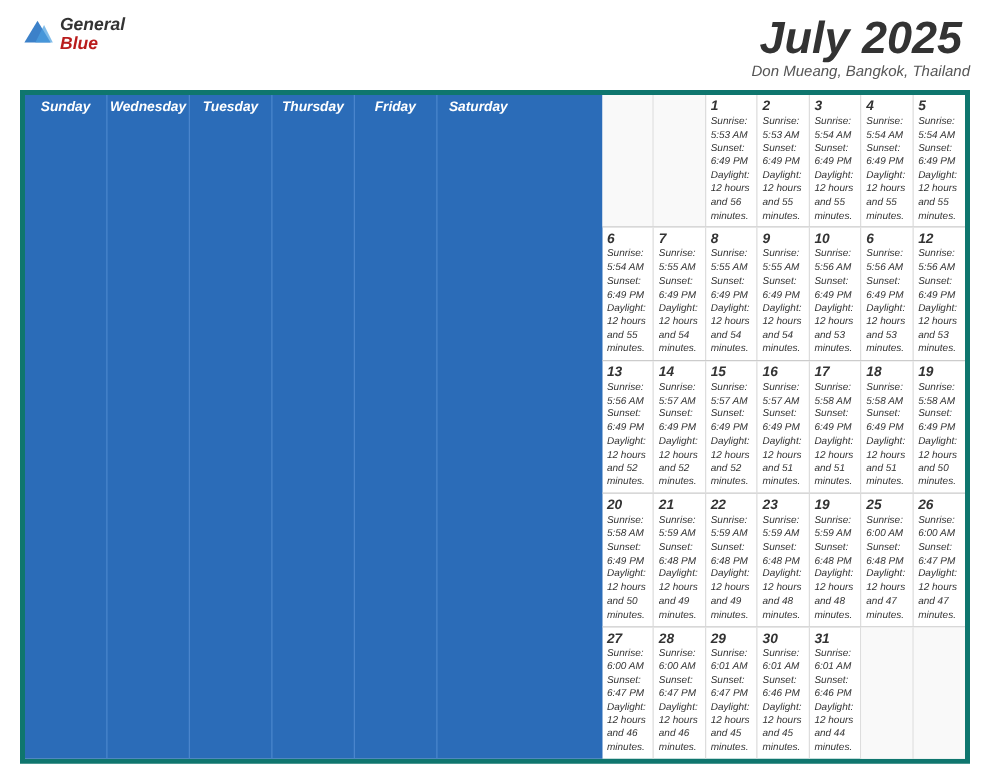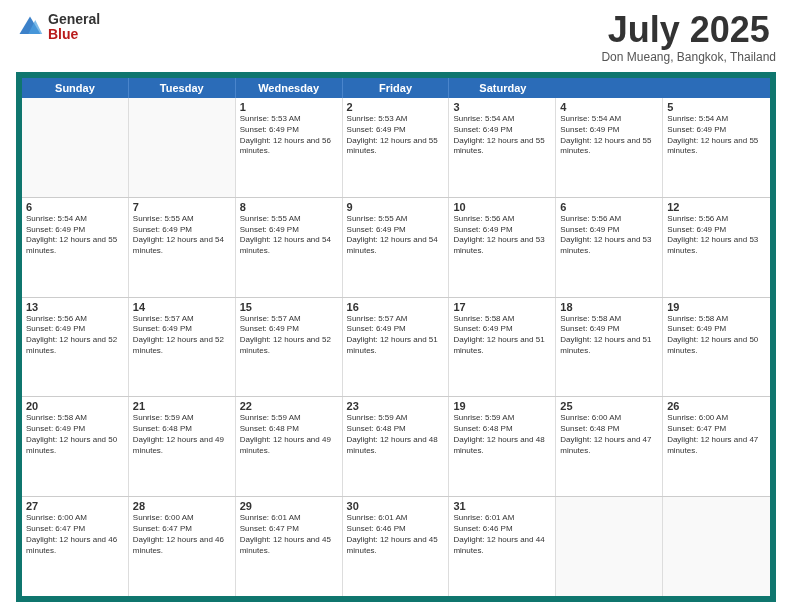--- a/index.html
+++ b/index.html
@@ -9,20 +9,21 @@
       background: #fff;
       font-family: Arial, sans-serif;
       overflow: hidden;
     }
     .page {
       width: 792px;
       height: 612px;
       padding: 12px 16px 10px 16px;
       display: flex;
       flex-direction: column;
+      font-style: italic;
     }
     .header {
       display: flex;
       justify-content: space-between;
       align-items: flex-start;
       margin-bottom: 8px;
     }
     .logo {
       display: flex;
       align-items: center;
@@ -51,22 +52,21 @@
       line-height: 1;
     }
     .location {
       font-size: 12px;
       color: #555;
       margin-top: 2px;
     }
     .calendar {
       flex: 1;
       display: flex;
-      flex-direction: column;
-      border: 6px solid #0f766e;
+      border: 4px solid #0f766e;
     }
     .cal-header {
       display: grid;
       grid-template-columns: repeat(7, 1fr);
       background: #2b6cb8;
     }
     .cal-header-cell {
       color: #fff;
       font-size: 11px;
       font-weight: bold;
@@ -128,22 +128,23 @@
     </div>
     <div class="header-right">
       <div class="month-title">July 2025</div>
       <div class="location">Don Mueang, Bangkok, Thailand</div>
     </div>
   </div>
 
   <div class="calendar">
     <div class="cal-header" id="cal-header-row">
         <div class="cal-header-cell">Sunday</div>
+        <div class="cal-header-cell">Wednesday</div>
         <div class="cal-header-cell">Tuesday</div>
-        <div class="cal-header-cell">Wednesday</div>
+        <div class="cal-header-cell">Thursday</div>
         <div class="cal-header-cell">Friday</div>
         <div class="cal-header-cell">Saturday</div>
       </div>
     <div class="cal-body" id="cal-body">
         <div class="cal-row">
           <div class="cal-cell empty"></div>
           <div class="cal-cell empty"></div>
           <div class="cal-cell">
             <span class="day-num">1</span>
             <div class="cell-text">Sunrise: 5:53 AM<br>Sunset: 6:49 PM<br>Daylight: 12 hours and 56 minutes.</div>

